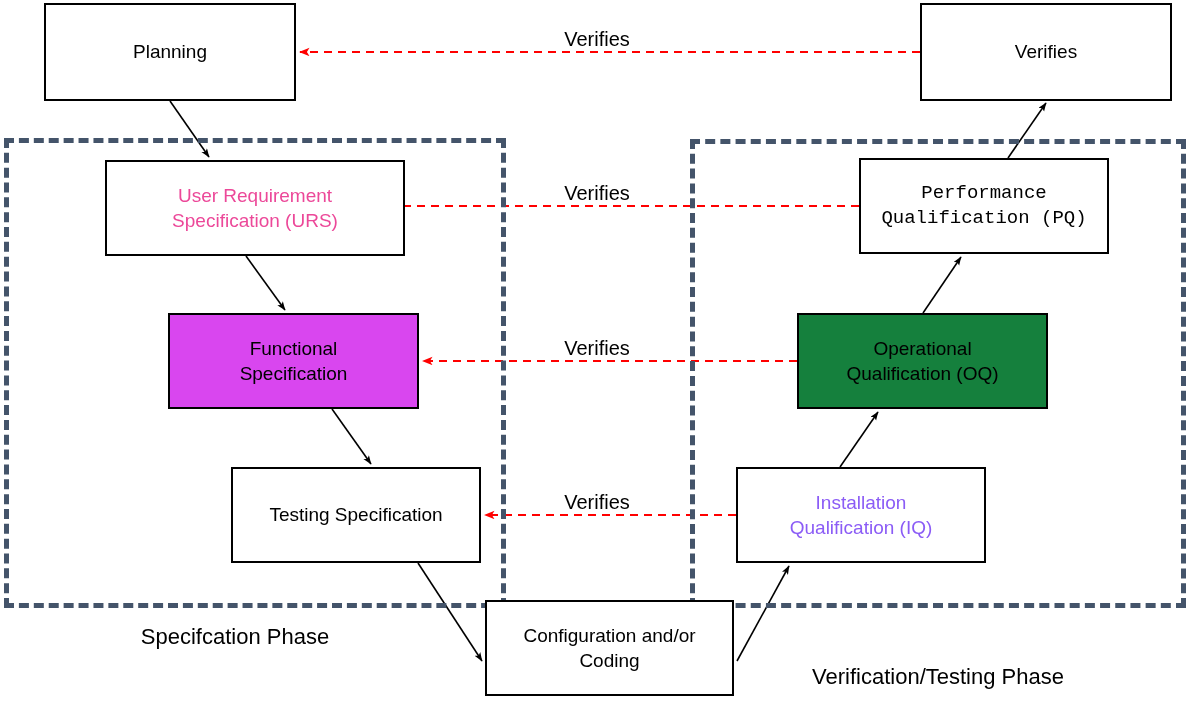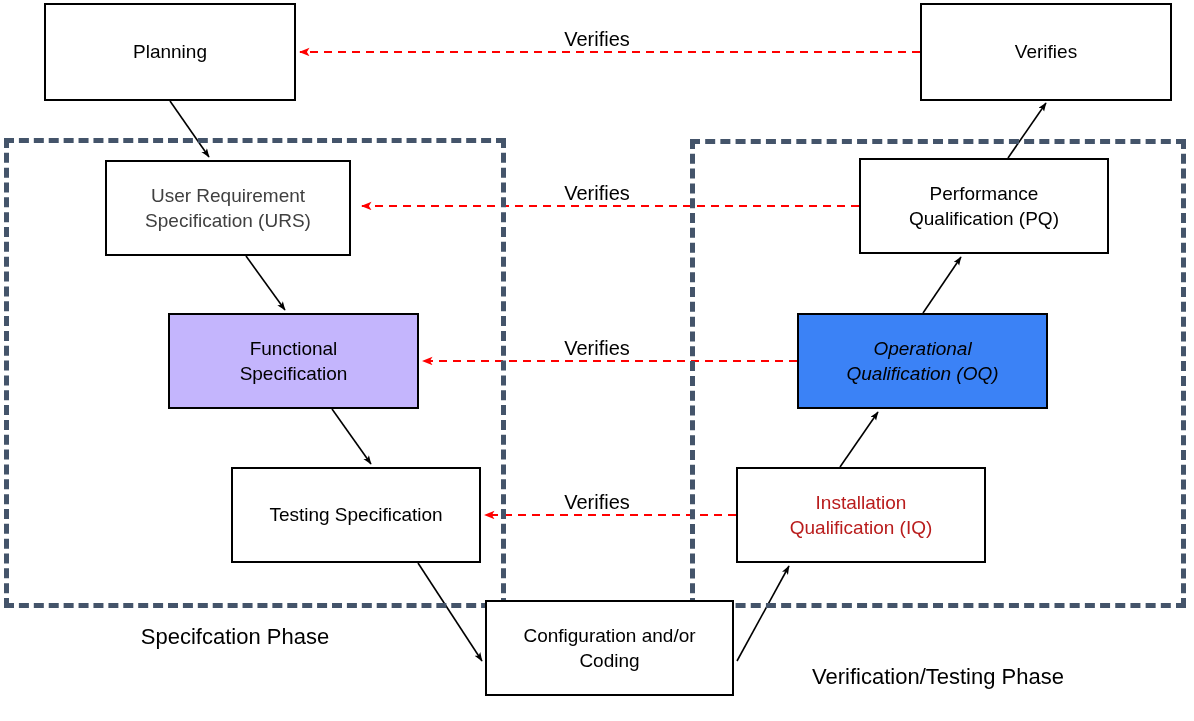--- a/index.html
+++ b/index.html
@@ -102,36 +102,36 @@
       <div class="phase-region" style="left: 4px; top: 138px; width: 502px; height: 470px; border-color: rgb(68, 84, 106);"></div>
       <div class="phase-region" style="left: 690px; top: 139px; width: 496px; height: 469px; border-color: rgb(68, 84, 106);"></div>
     </div>
   <div id="nodes">
       <div class="node" style="left: 44px; top: 3px; width: 252px; height: 98px; border-color: rgb(0, 0, 0); background: rgb(255, 255, 255); color: rgb(0, 0, 0);">
         <span>Planning</span>
       </div>
       <div class="node" style="left: 920px; top: 3px; width: 252px; height: 98px; border-color: rgb(0, 0, 0); background: rgb(255, 255, 255); color: rgb(0, 0, 0);">
         <span>Verifies</span>
       </div>
-      <div class="node" style="left: 105px; top: 160px; width: 246px; height: 96px; border-color: rgb(0, 0, 0); background: rgb(255, 255, 255); color: #404040;">
+      <div class="node" style="left: 105px; top: 160px; width: 300px; height: 96px; border-color: rgb(0, 0, 0); background: rgb(255, 255, 255); color: #ec4899;">
         <span>User Requirement<br>Specification (URS)</span>
       </div>
-      <div class="node" style="left: 859px; top: 158px; width: 250px; height: 96px; border-color: rgb(0, 0, 0); background: rgb(255, 255, 255); color: rgb(0, 0, 0);">
+      <div class="node" style="left: 859px; top: 158px; width: 250px; height: 96px; border-color: rgb(0, 0, 0); background: rgb(255, 255, 255); color: rgb(0, 0, 0); font-family: Liberation Mono, monospace;">
         <span>Performance<br>Qualification (PQ)</span>
       </div>
-      <div class="node" style="left: 168px; top: 313px; width: 251px; height: 96px; border-color: rgb(0, 0, 0); background: #c4b5fd; color: rgb(0, 0, 0);">
+      <div class="node" style="left: 168px; top: 313px; width: 251px; height: 96px; border-color: rgb(0, 0, 0); background: #d946ef; color: rgb(0, 0, 0);">
         <span>Functional<br>Specification</span>
       </div>
-      <div class="node" style="left: 797px; top: 313px; width: 251px; height: 96px; border-color: rgb(0, 0, 0); background: #3b82f6; color: rgb(0, 0, 0); font-style: italic;">
+      <div class="node" style="left: 797px; top: 313px; width: 251px; height: 96px; border-color: rgb(0, 0, 0); background: #15803d; color: rgb(0, 0, 0);">
         <span>Operational<br>Qualification (OQ)</span>
       </div>
       <div class="node" style="left: 231px; top: 467px; width: 250px; height: 96px; border-color: rgb(0, 0, 0); background: rgb(255, 255, 255); color: rgb(0, 0, 0);">
         <span>Testing Specification</span>
       </div>
-      <div class="node" style="left: 736px; top: 467px; width: 250px; height: 96px; border-color: rgb(0, 0, 0); background: rgb(255, 255, 255); color: #b91c1c;">
+      <div class="node" style="left: 736px; top: 467px; width: 250px; height: 96px; border-color: rgb(0, 0, 0); background: rgb(255, 255, 255); color: #8b5cf6;">
         <span>Installation<br>Qualification (IQ)</span>
       </div>
       <div class="node" style="left: 485px; top: 600px; width: 249px; height: 96px; border-color: rgb(0, 0, 0); background: rgb(255, 255, 255); color: rgb(0, 0, 0);">
         <span>Configuration and/or<br>Coding</span>
       </div>
     </div>
   <div id="edge-labels">
       <div class="edge-label" style="left: 597px; top: 29px; color: rgb(0, 0, 0);">Verifies</div>
       <div class="edge-label" style="left: 597px; top: 183px; color: rgb(0, 0, 0);">Verifies</div>
       <div class="edge-label" style="left: 597px; top: 338px; color: rgb(0, 0, 0);">Verifies</div>

